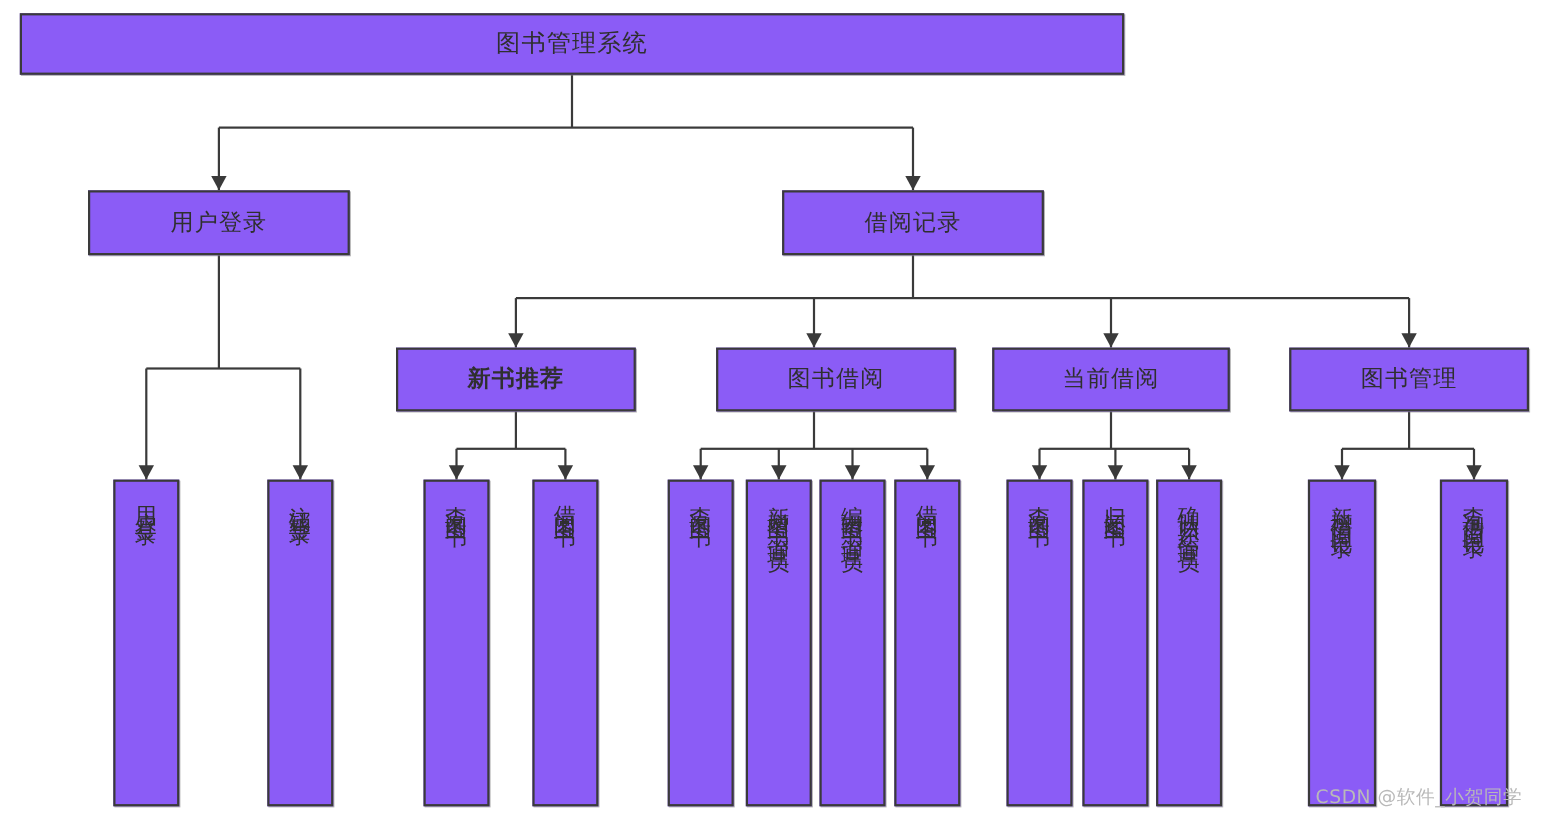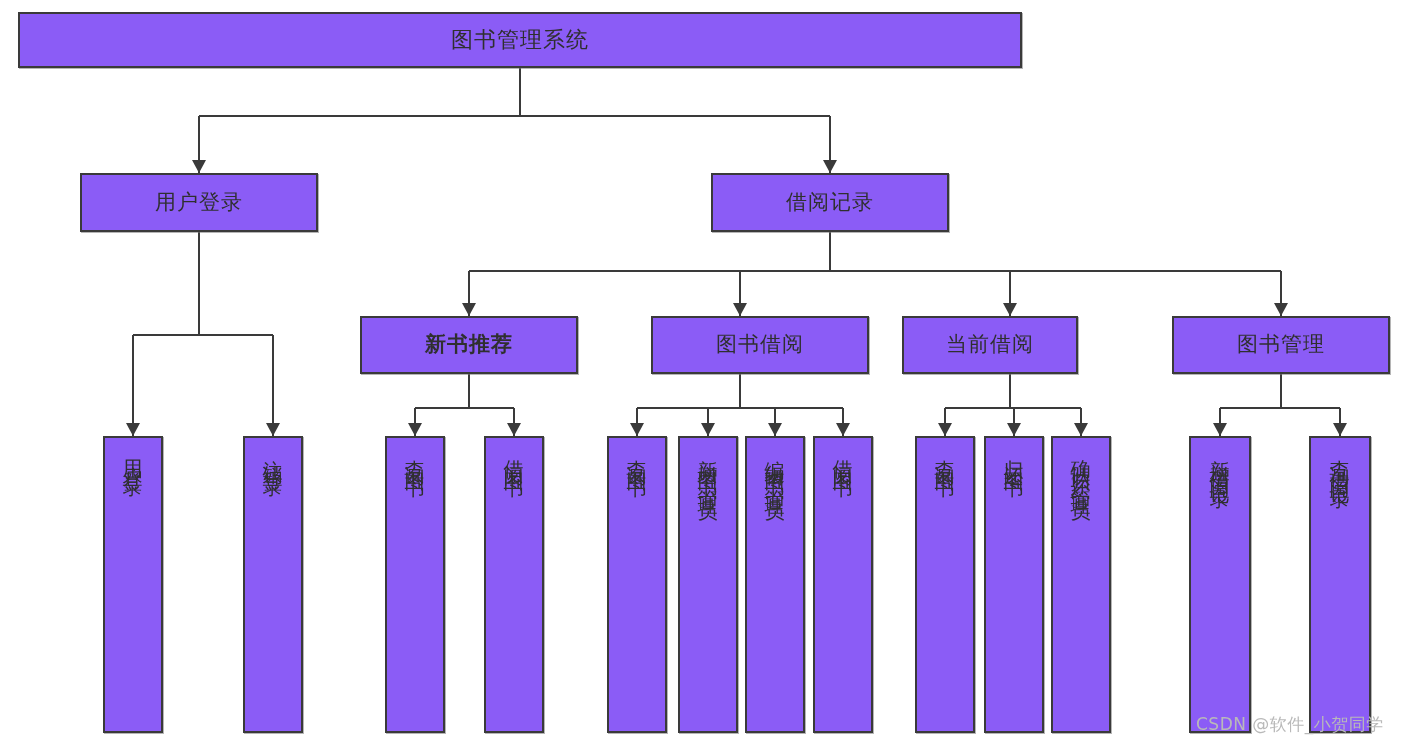--- a/index.html
+++ b/index.html
@@ -148,21 +148,21 @@
       </div>
       <div class="node h" style="left: 711px; top: 173px; width: 238px; height: 59px;">
         <span class="label">借阅记录</span>
       </div>
       <div class="node h" style="left: 360px; top: 316px; width: 218px; height: 58px; font-weight: bold;">
         <span class="label">新书推荐</span>
       </div>
       <div class="node h" style="left: 631px; top: 316px; width: 218px; height: 58px; margin-left: 20px;">
         <span class="label">图书借阅</span>
       </div>
-      <div class="node h" style="left: 902px; top: 316px; width: 176px; height: 58px;">
+      <div class="node h" style="left: 902px; top: 316px; width: 216px; height: 58px;">
         <span class="label">当前借阅</span>
       </div>
       <div class="node h" style="left: 1172px; top: 316px; width: 218px; height: 58px;">
         <span class="label">图书管理</span>
       </div>
       <div class="node v" style="left: 103px; top: 436px; width: 60px; height: 297px;">
         <span class="label">用户登录</span>
       </div>
       <div class="node v" style="left: 243px; top: 436px; width: 60px; height: 297px;">
         <span class="label">注销登录</span>

